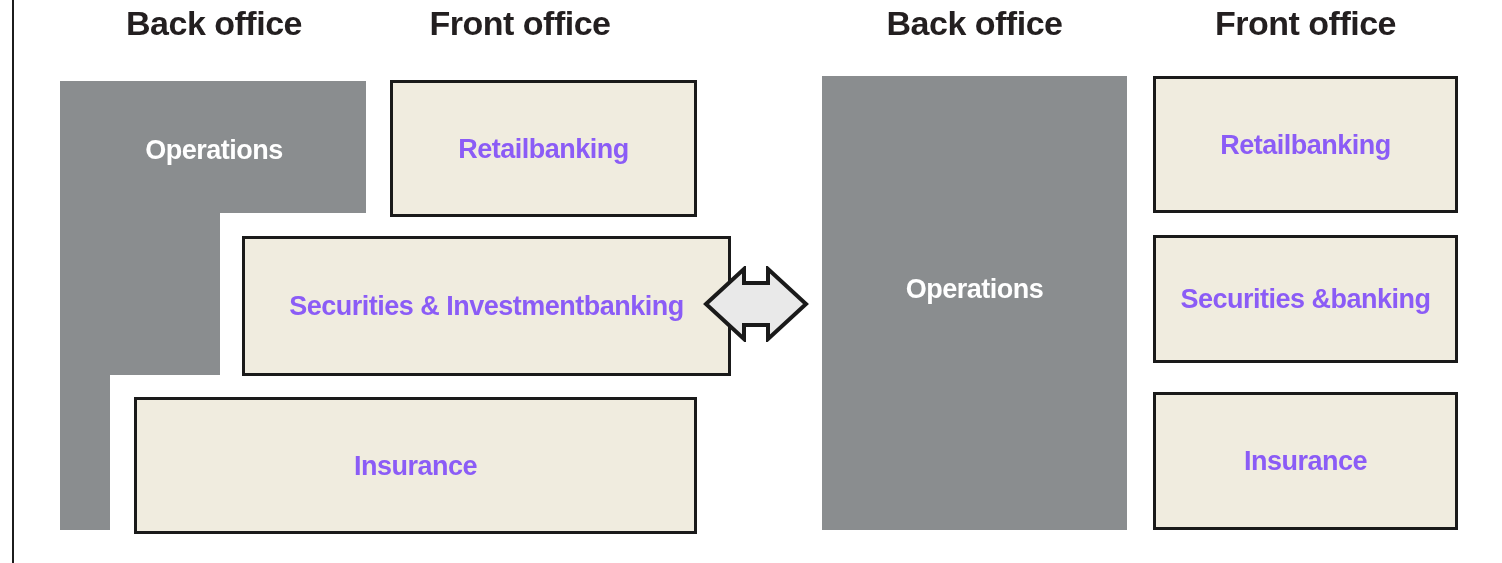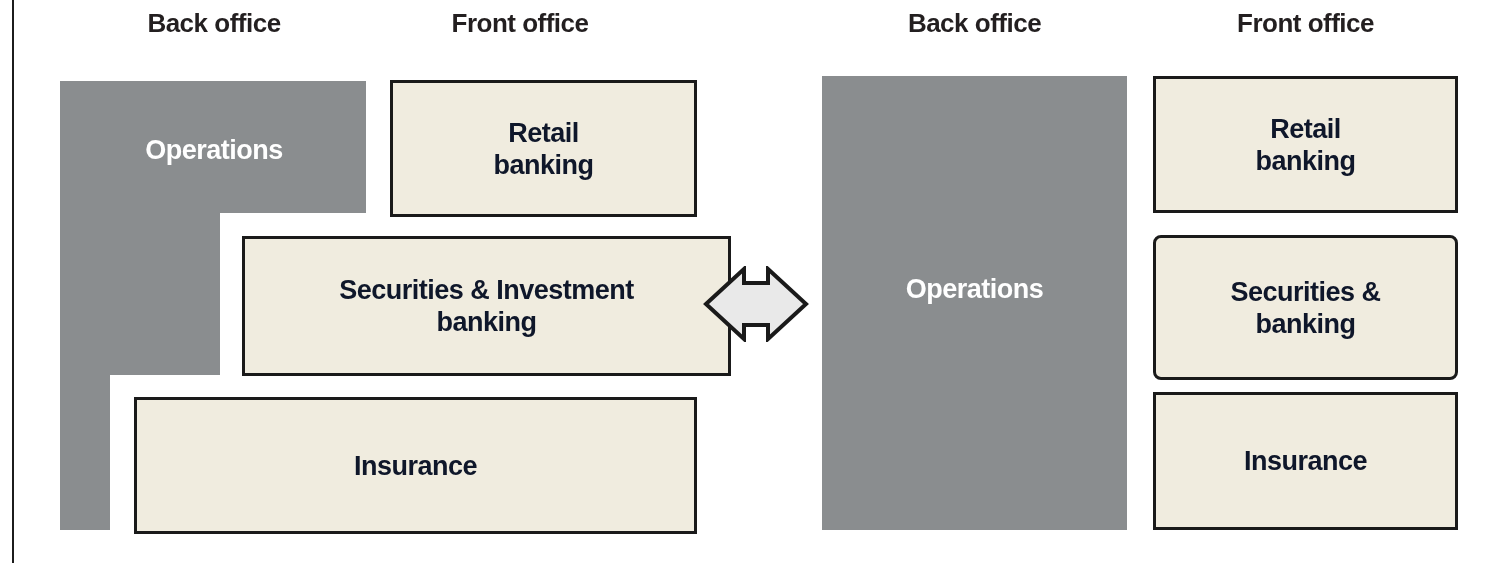--- a/index.html
+++ b/index.html
@@ -14,40 +14,39 @@
   .left-rule {
     position: absolute;
     left: 12px; top: 0; width: 2px; height: 563px;
     background: #1c1c1c;
   }
   .hdr {
     position: absolute;
     top: 9px;
     text-align: center;
     font-weight: bold;
-    font-size: 26px;
+    font-size: 34px;
     line-height: 28px;
     color: #231f20;
     letter-spacing: -0.5px;
     white-space: nowrap;
   }
   .box {
     position: absolute;
     background: #f0ecdf;
     border: 3px solid #1a1a1a;
     box-sizing: border-box;
     display: flex;
-    flex-direction: column;
     align-items: center;
     justify-content: center;
     text-align: center;
     font-weight: bold;
     font-size: 27px;
     line-height: 32px;
-    color: #0f172a;
+    color: #8b5cf6;
     letter-spacing: -0.5px;
   }
   .ops-rect {
     position: absolute;
     left: 822px; top: 76px; width: 305px; height: 454px;
     background: #8a8d8f;
     display: flex;
     align-items: center;
     justify-content: center;
     padding-bottom: 28px;
@@ -112,21 +111,21 @@
 
   <div class="ops-rect">
     <span class="ops-text">Operations</span>
   </div>
 
   <div class="box" style="left:1153px; top:76px; width:305px; height:137px;">
     <div>Retail</div>
     <div>banking</div>
   </div>
 
-  <div class="box" style="left:1153px; top:235px; width:305px; height:145px;border-radius:8px;">
+  <div class="box" style="left:1153px; top:235px; width:305px; height:128px;">
     <div>Securities &amp;</div>
     <div>banking</div>
   </div>
 
   <div class="box" style="left:1153px; top:392px; width:305px; height:138px;">
     <div>Insurance</div>
   </div>
 
 </div>
 

